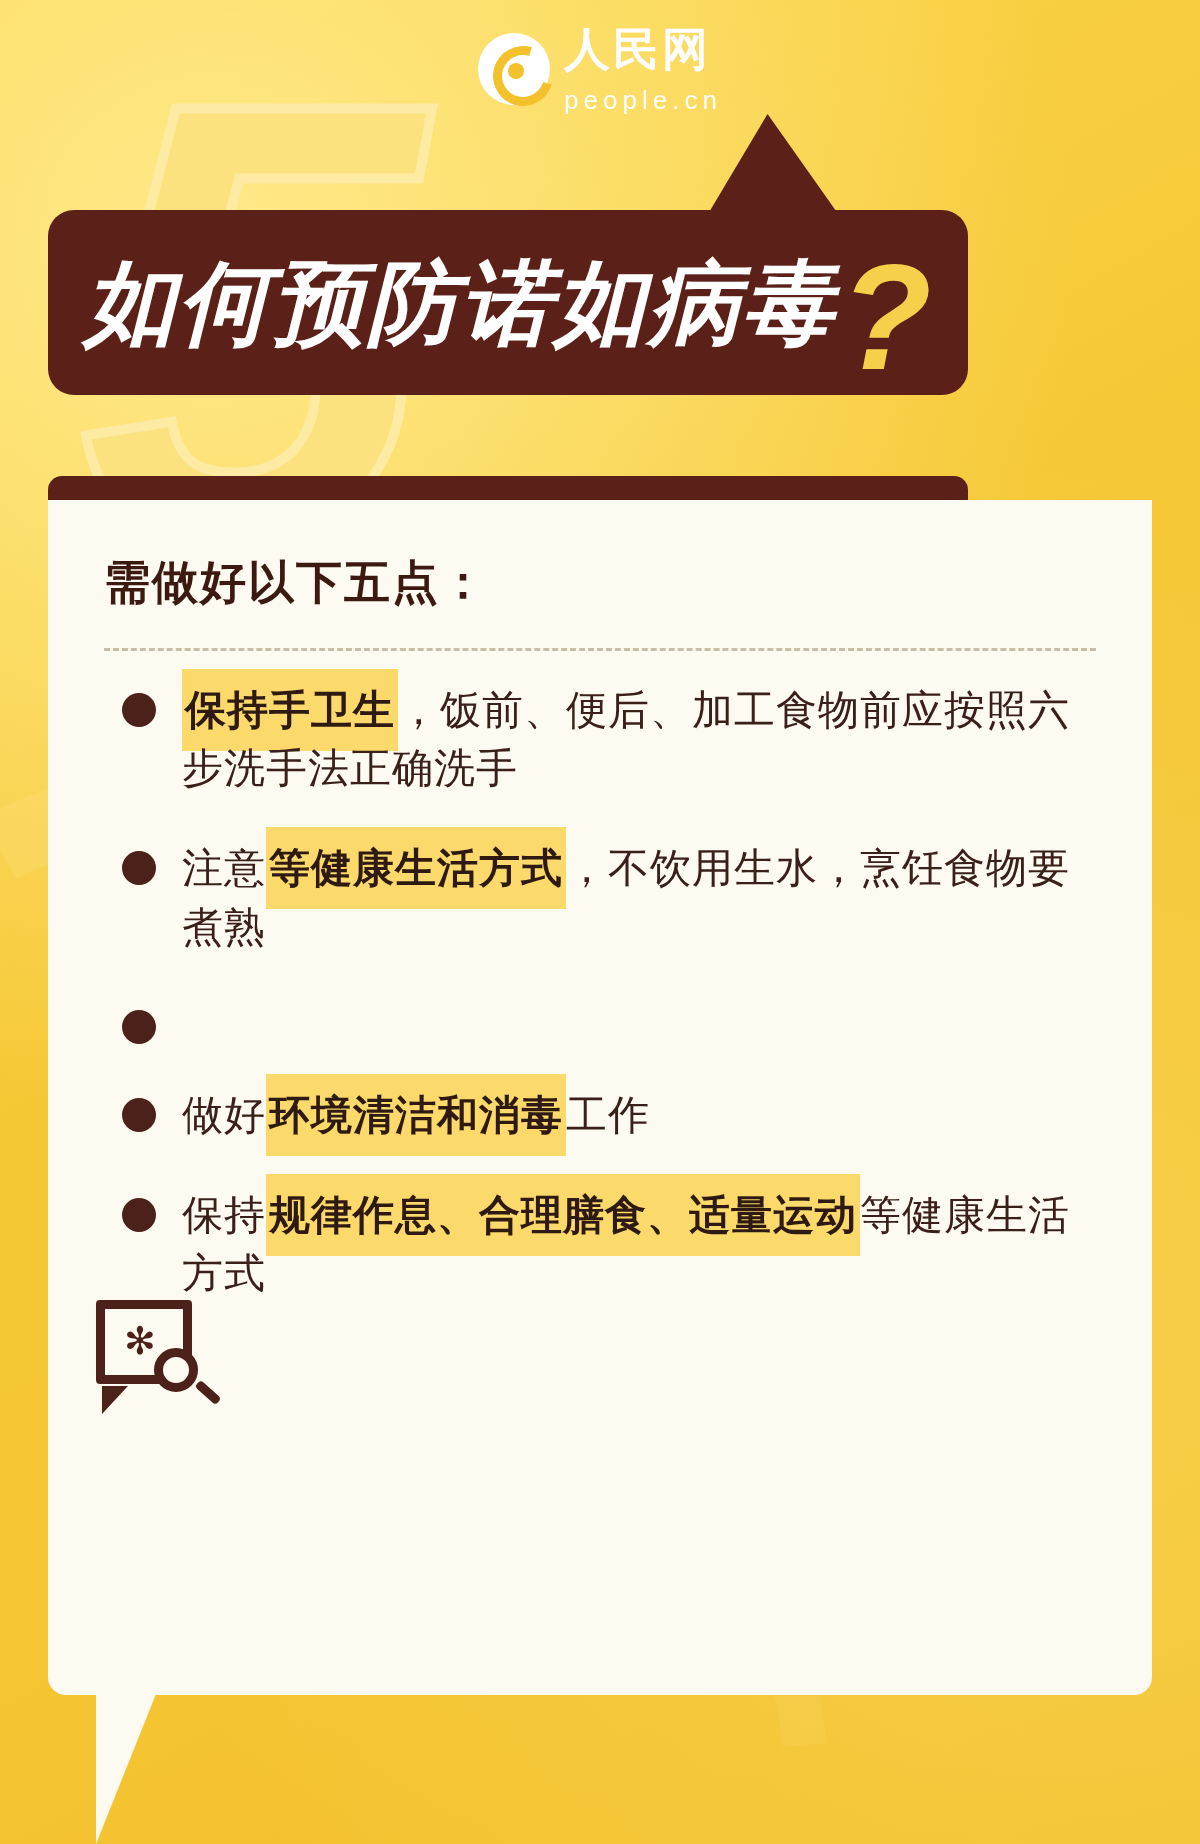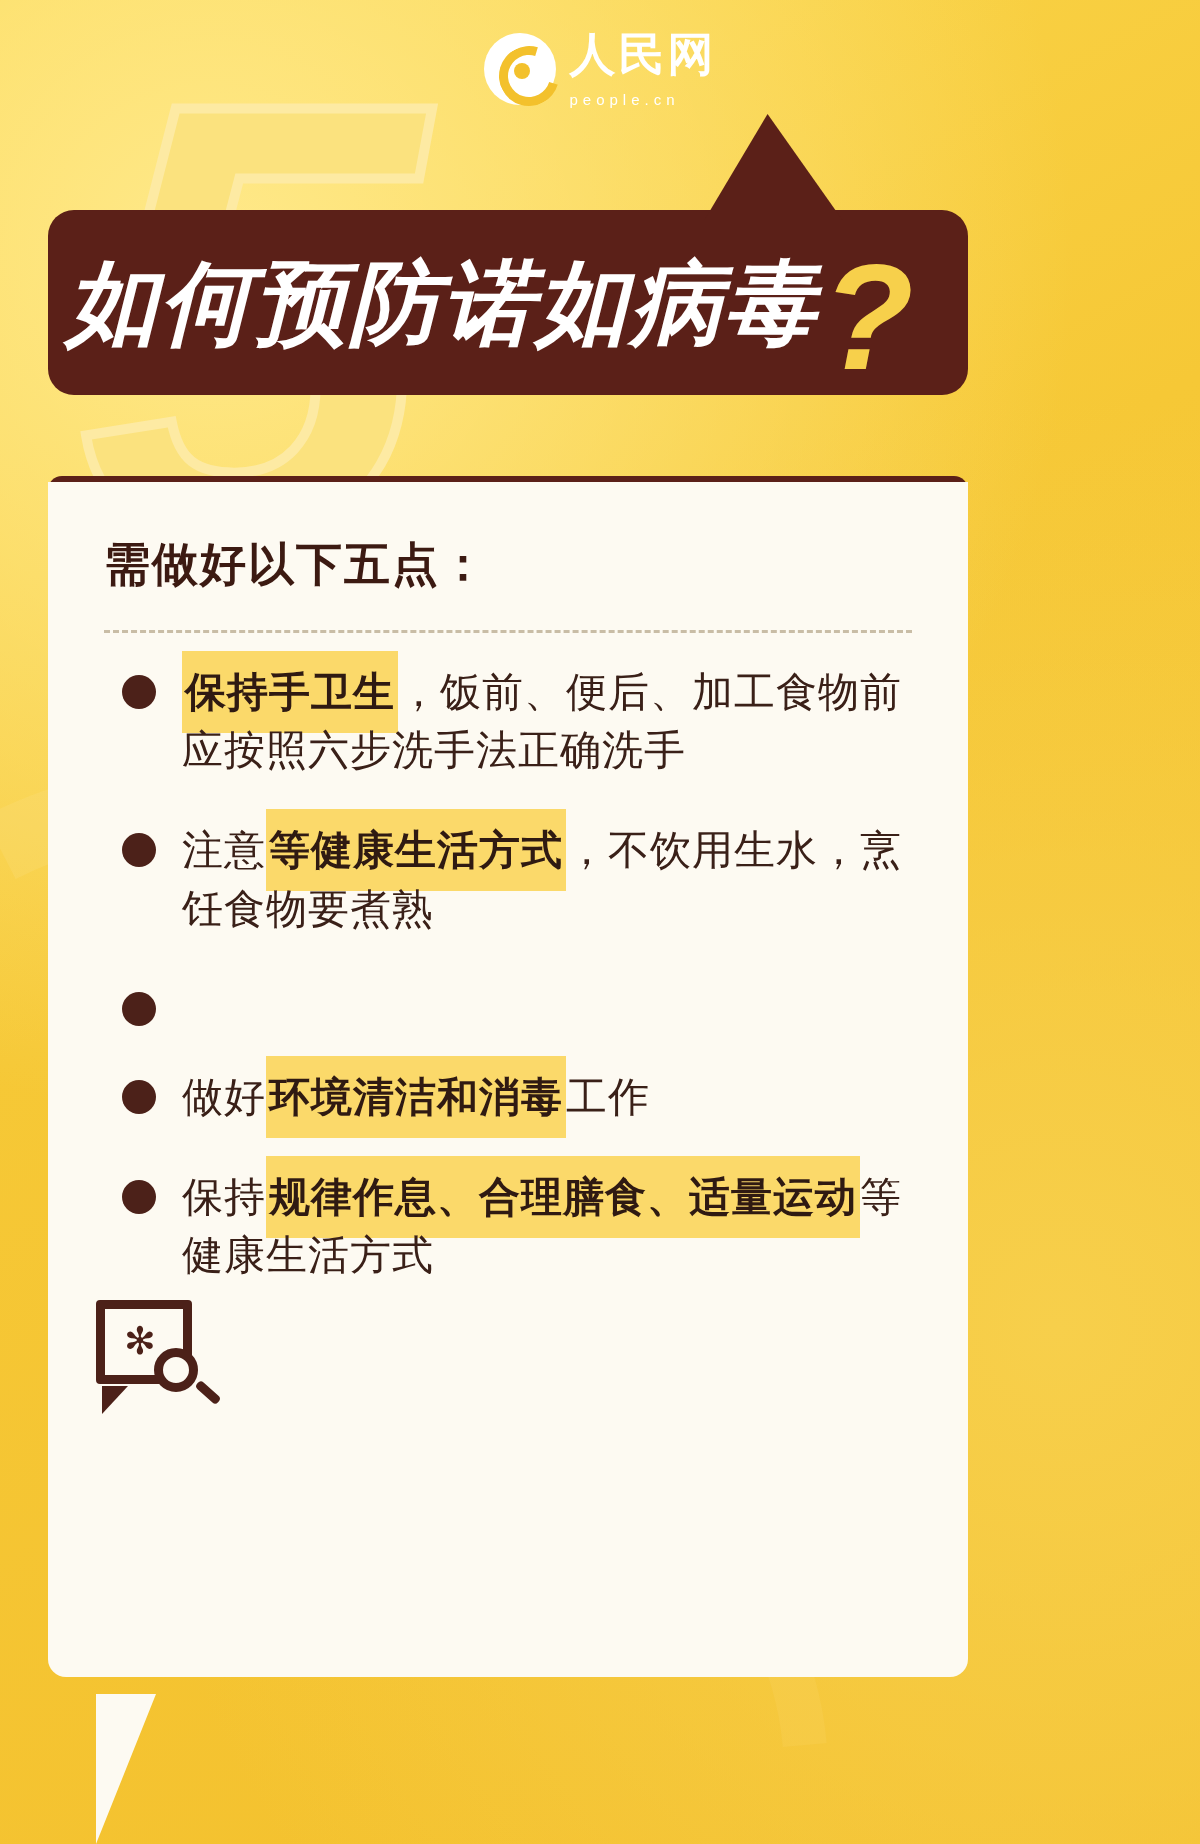--- a/index.html
+++ b/index.html
@@ -114,39 +114,39 @@
     line-height: 1;
     gap: 8px;
   }
   .logo-cn {
     font-size: 46px;
     font-weight: 700;
     color: #ffffff;
     letter-spacing: 3px;
   }
   .logo-en {
-    font-size: 15px;
+    font-size: 26px;
     color: #ffffff;
     letter-spacing: 5px;
     margin-top: 7px;
   }
 
   
   .banner {
     position: absolute;
     left: 48px;
     top: 210px;
     width: 920px;
     height: 185px;
     background: #5b2018;
     border-radius: 26px;
     display: flex;
     align-items: center;
     box-sizing: border-box;
-    padding-left: 18px;
+    padding-left: 36px;
   }
   .banner-tail {
     position: absolute;
     right: 120px;
     top: -96px;
     width: 0; height: 0;
     border-left: 52px solid transparent;
     border-right: 86px solid transparent;
     border-bottom: 106px solid #5b2018;
     transform: skewX(-6deg);
@@ -177,22 +177,22 @@
     width: 920px;
     height: 26px;
     background: #5b2018;
     border-radius: 14px 14px 0 0;
   }
 
   
   .card {
     position: absolute;
     left: 48px;
-    top: 482px;
-    width: 920px;
+    top: 500px;
+    width: 1104px;
     height: 1195px;
     background: #fdfaf2;
     border-radius: 0 0 18px 18px;
     box-sizing: border-box;
     padding: 52px 56px 0 56px;
   }
   .card-heading {
     font-size: 46px;
     font-weight: 700;
     color: #3c1a12;

